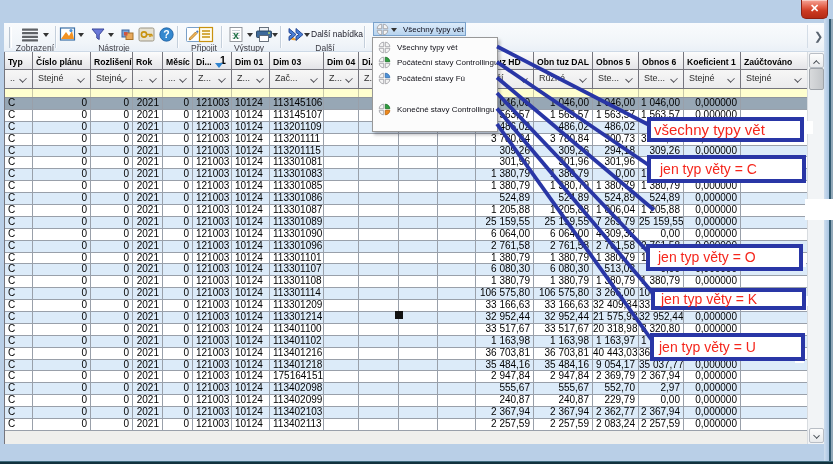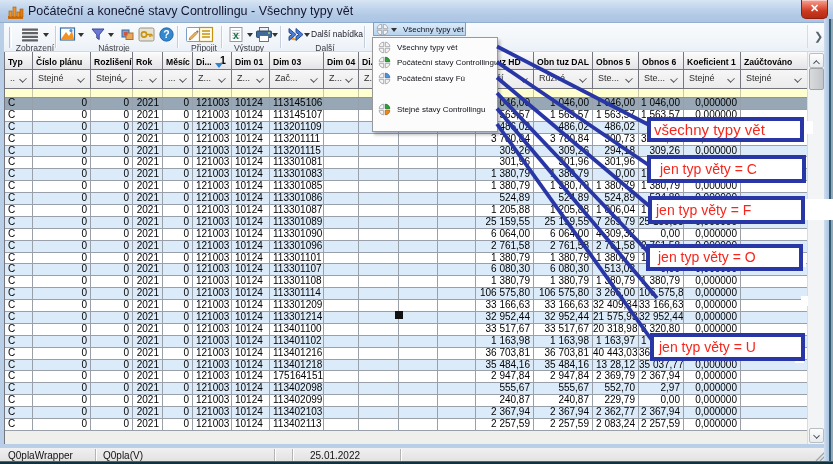--- a/index.html
+++ b/index.html
@@ -85,30 +85,20 @@
 .patch { position:absolute; background:#fff; z-index:15; }
 #cursor { left:395px; top:311px; width:8px; height:8px; background:#111; z-index:18; }
 
 
 #rframe { left:824px; top:19px; width:9px; height:442px; background:linear-gradient(90deg,#cfdeef,#b0c9e4 45%,#9fbbda); z-index:13; }
 #rdark { left:829px; top:19px; width:2px; height:442px; background:#335a70; z-index:13; }
 #redge { left:831px; top:19px; width:2px; height:442px; background:#93aaba; z-index:13; }
 
 </style></head><body>
 <div id="win">
-<div id="title" class="abs">
-<svg class="abs" style="left:7px;top:3px" width="17" height="17" viewBox="0 0 17 17">
-        <rect x="1" y="13" width="15" height="3" fill="#c96d12"></rect>
-        <rect x="2" y="8" width="3" height="6" fill="#f29222" stroke="#a85a08" stroke-width="0.6"></rect>
-        <rect x="6" y="4" width="3" height="10" fill="#f29222" stroke="#a85a08" stroke-width="0.6"></rect>
-        <rect x="10" y="9" width="3" height="5" fill="#f29222" stroke="#a85a08" stroke-width="0.6"></rect>
-        <rect x="13" y="6" width="3" height="8" fill="#e07c10" stroke="#a85a08" stroke-width="0.6"></rect>
-      </svg>
-<div class="txt">Počáteční a konečné stavy Controllingu - Všechny typy vět</div>
-</div>
 <div id="close" class="abs">✕</div>
 <div id="tbar" class="abs">
 <div class="grip"></div>
 <svg class="ticon" style="left:15px" width="22" height="17" viewBox="0 0 22 17">
         <rect x="3" y="2.5" width="16" height="2.2" rx="0.5" fill="#5f6267"></rect>
         <rect x="3" y="6.1" width="16" height="2.2" rx="0.5" fill="#5f6267"></rect>
         <rect x="3" y="9.7" width="16" height="2.2" rx="0.5" fill="#5f6267"></rect>
         <rect x="3" y="13.3" width="16" height="2.2" rx="0.5" fill="#5f6267"></rect>
       </svg>
 <div class="darr" style="left:39px;top:10px"></div>
@@ -687,21 +677,21 @@
 <div class="dcell r" style="width:30px">0</div>
 <div class="dcell l" style="width:39px">121003</div>
 <div class="dcell l" style="width:38px">10124</div>
 <div class="dcell l" style="width:54px">113401218</div>
 <div class="dcell l" style="width:35px"></div>
 <div class="dcell l" style="width:40px"></div>
 <div class="dcell l" style="width:39px"></div>
 <div class="dcell l" style="width:38px"></div>
 <div class="dcell r" style="width:58px">35 484,16</div>
 <div class="dcell r" style="width:59px">35 484,16</div>
-<div class="dcell r" style="width:46px">13 28,12</div>
+<div class="dcell r" style="width:46px">9 054,17</div>
 <div class="dcell r" style="width:45px">35 037,77</div>
 <div class="dcell r" style="width:57px">0,000000</div>
 <div class="dcell r" style="width:67px"></div>
 </div>
 <div class="drow">
 <div class="dcell l" style="width:28px">C</div>
 <div class="dcell r" style="width:58px">0</div>
 <div class="dcell r" style="width:42px">0</div>
 <div class="dcell r" style="width:30px">2021</div>
 <div class="dcell r" style="width:30px">0</div>
@@ -804,32 +794,20 @@
 <div id="vsb" class="abs">
 <div class="sbtn" style="top:1px">
         <div class="chv" style="top:6.5px;transform:rotate(135deg) scale(.9,1)"></div>
       </div>
 <div id="thumb"></div>
 <div class="sbtn" style="top:376px">
         <div class="chv" style="top:3.5px;transform:rotate(-45deg) scale(.9,1)"></div>
       </div>
 </div>
 <div id="statgap" class="abs"></div>
-<div id="stat" class="abs">
-<div class="stxt" style="left:8px">Q0plaWrapper</div>
-<div class="ssep" style="left:95px"></div>
-<div class="stxt" style="left:103px">Q0pla(V)</div>
-<div class="ssep" style="left:274px"></div>
-<div class="ssep" style="left:292px"></div>
-<div class="stxt" style="left:310px">25.01.2022</div>
-<div class="ssep" style="left:400px"></div>
-<svg class="abs" style="left:815px;top:2px" width="12" height="11" viewBox="0 0 12 11">
-        <path d="M11,1 L1,11 M11,5 L5,11 M11,9 L9,11" stroke="#9aa2aa" stroke-width="1.2"></path>
-      </svg>
-</div>
 <div id="botline" class="abs"></div>
 <div id="mbtn" class="abs">
       <svg style="position:absolute;left:2px;top:0px" width="13" height="13" viewBox="0 0 13 13">
         <path d="M5.7,5.7 L5.7,1.2 A4.5,4.5 0 0 0 1.2,5.7 Z" fill="#f4f4f4" stroke="#9a9aa0" stroke-width="0.8"></path>
         <path d="M5.7,7.3 L1.2,7.3 A4.5,4.5 0 0 0 5.7,11.8 Z" fill="#f4f4f4" stroke="#9a9aa0" stroke-width="0.8"></path>
         <path d="M7.3,5.7 L11.8,5.7 A4.5,4.5 0 0 0 7.3,1.2 Z" fill="#f4f4f4" stroke="#9a9aa0" stroke-width="0.8"></path>
         <path d="M7.3,7.3 L7.3,11.8 A4.5,4.5 0 0 0 11.8,7.3 Z" fill="#f4f4f4" stroke="#9a9aa0" stroke-width="0.8"></path>
       </svg>
 <div style="position:absolute;left:17px;top:5px;width:0;height:0;border-left:3.5px solid transparent;border-right:3.5px solid transparent;border-top:4px solid #333"></div>
 <span style="position:absolute;left:29px;top:2px">Všechny typy vět</span>
@@ -862,38 +840,38 @@
         </svg>
         <span>Počáteční stavy Fú</span>
       </div>
 <div class="mitem" style="top:63.6px">
         <svg width="13" height="13" viewBox="0 0 13 13">
           <path d="M5.7,5.7 L5.7,1.2 A4.5,4.5 0 0 0 1.2,5.7 Z" fill="#f4f4f4" stroke="#9a9aa0" stroke-width="0.8"></path>
           <path d="M5.7,7.3 L1.2,7.3 A4.5,4.5 0 0 0 5.7,11.8 Z" fill="#f4f4f4" stroke="#9a9aa0" stroke-width="0.8"></path>
           <path d="M7.3,5.7 L11.8,5.7 A4.5,4.5 0 0 0 7.3,1.2 Z" fill="#2f9e3f" stroke="#1c6e28" stroke-width="0.8"></path>
           <path d="M7.3,7.3 L7.3,11.8 A4.5,4.5 0 0 0 11.8,7.3 Z" fill="#f08a1d" stroke="#b5620a" stroke-width="0.8"></path>
         </svg>
-        <span>Stejné stavy Controllingu</span>
+        <span>Konečné stavy Controllingu</span>
       </div>
 </div>
 <svg id="lines" class="abs">
 <line x1="497" y1="46.5" x2="653" y2="127" stroke="#2936a6" stroke-width="3.8"></line>
 <line x1="497" y1="62.0" x2="653" y2="168" stroke="#2936a6" stroke-width="3.8"></line>
 <line x1="497" y1="77.5" x2="654" y2="210" stroke="#2936a6" stroke-width="3.8"></line>
 <line x1="497" y1="93.0" x2="652" y2="256" stroke="#2936a6" stroke-width="3.8"></line>
 <line x1="497" y1="108.5" x2="657" y2="298" stroke="#2936a6" stroke-width="3.8"></line>
 <line x1="497" y1="124.0" x2="656" y2="346" stroke="#2936a6" stroke-width="3.8"></line>
 </svg>
 <div class="patch" style="left:799px;top:121px;width:14px;height:13px"></div>
 <div class="patch" style="left:796px;top:171px;width:10px;height:14px"></div>
 <div class="patch" style="left:805px;top:199px;width:28px;height:21px"></div>
 <div class="patch" style="left:797px;top:253px;width:9px;height:14px"></div>
 <div class="patch" style="left:801px;top:296px;width:7px;height:10px"></div>
 <div class="patch" style="left:795px;top:349px;width:9px;height:14px"></div>
 <div class="rbox" style="left:647px;top:117px;width:157px;height:25px;padding-left:3px;line-height:17px;font-size:15px">všechny typy vět</div>
 <div class="rbox" style="left:647px;top:155px;width:159px;height:28px;padding-left:9px;line-height:20px;font-size:14px">jen typ věty = C</div>
-<div class="rbox" style="left:648px;top:196px;width:157px;height:28px;padding-left:4px;line-height:20px;font-size:14px">jen typ věty = F</div>
 <div class="rbox" style="left:646px;top:244px;width:157px;height:27px;padding-left:8px;line-height:19px;font-size:14px">jen typ věty = O</div>
+<div class="rbox" style="left:651px;top:288px;width:155px;height:22px;padding-left:6px;line-height:14px;font-size:14px">jen typ věty = K</div>
 <div class="rbox" style="left:650px;top:333px;width:155px;height:28px;padding-left:5px;line-height:20px;font-size:14px">jen typ věty = U</div>
 <div id="cursor" class="abs"></div>
 <div id="rframe" class="abs"></div>
 <div id="rdark" class="abs"></div>
 <div id="redge" class="abs"></div>
 </div>
 </body></html>

